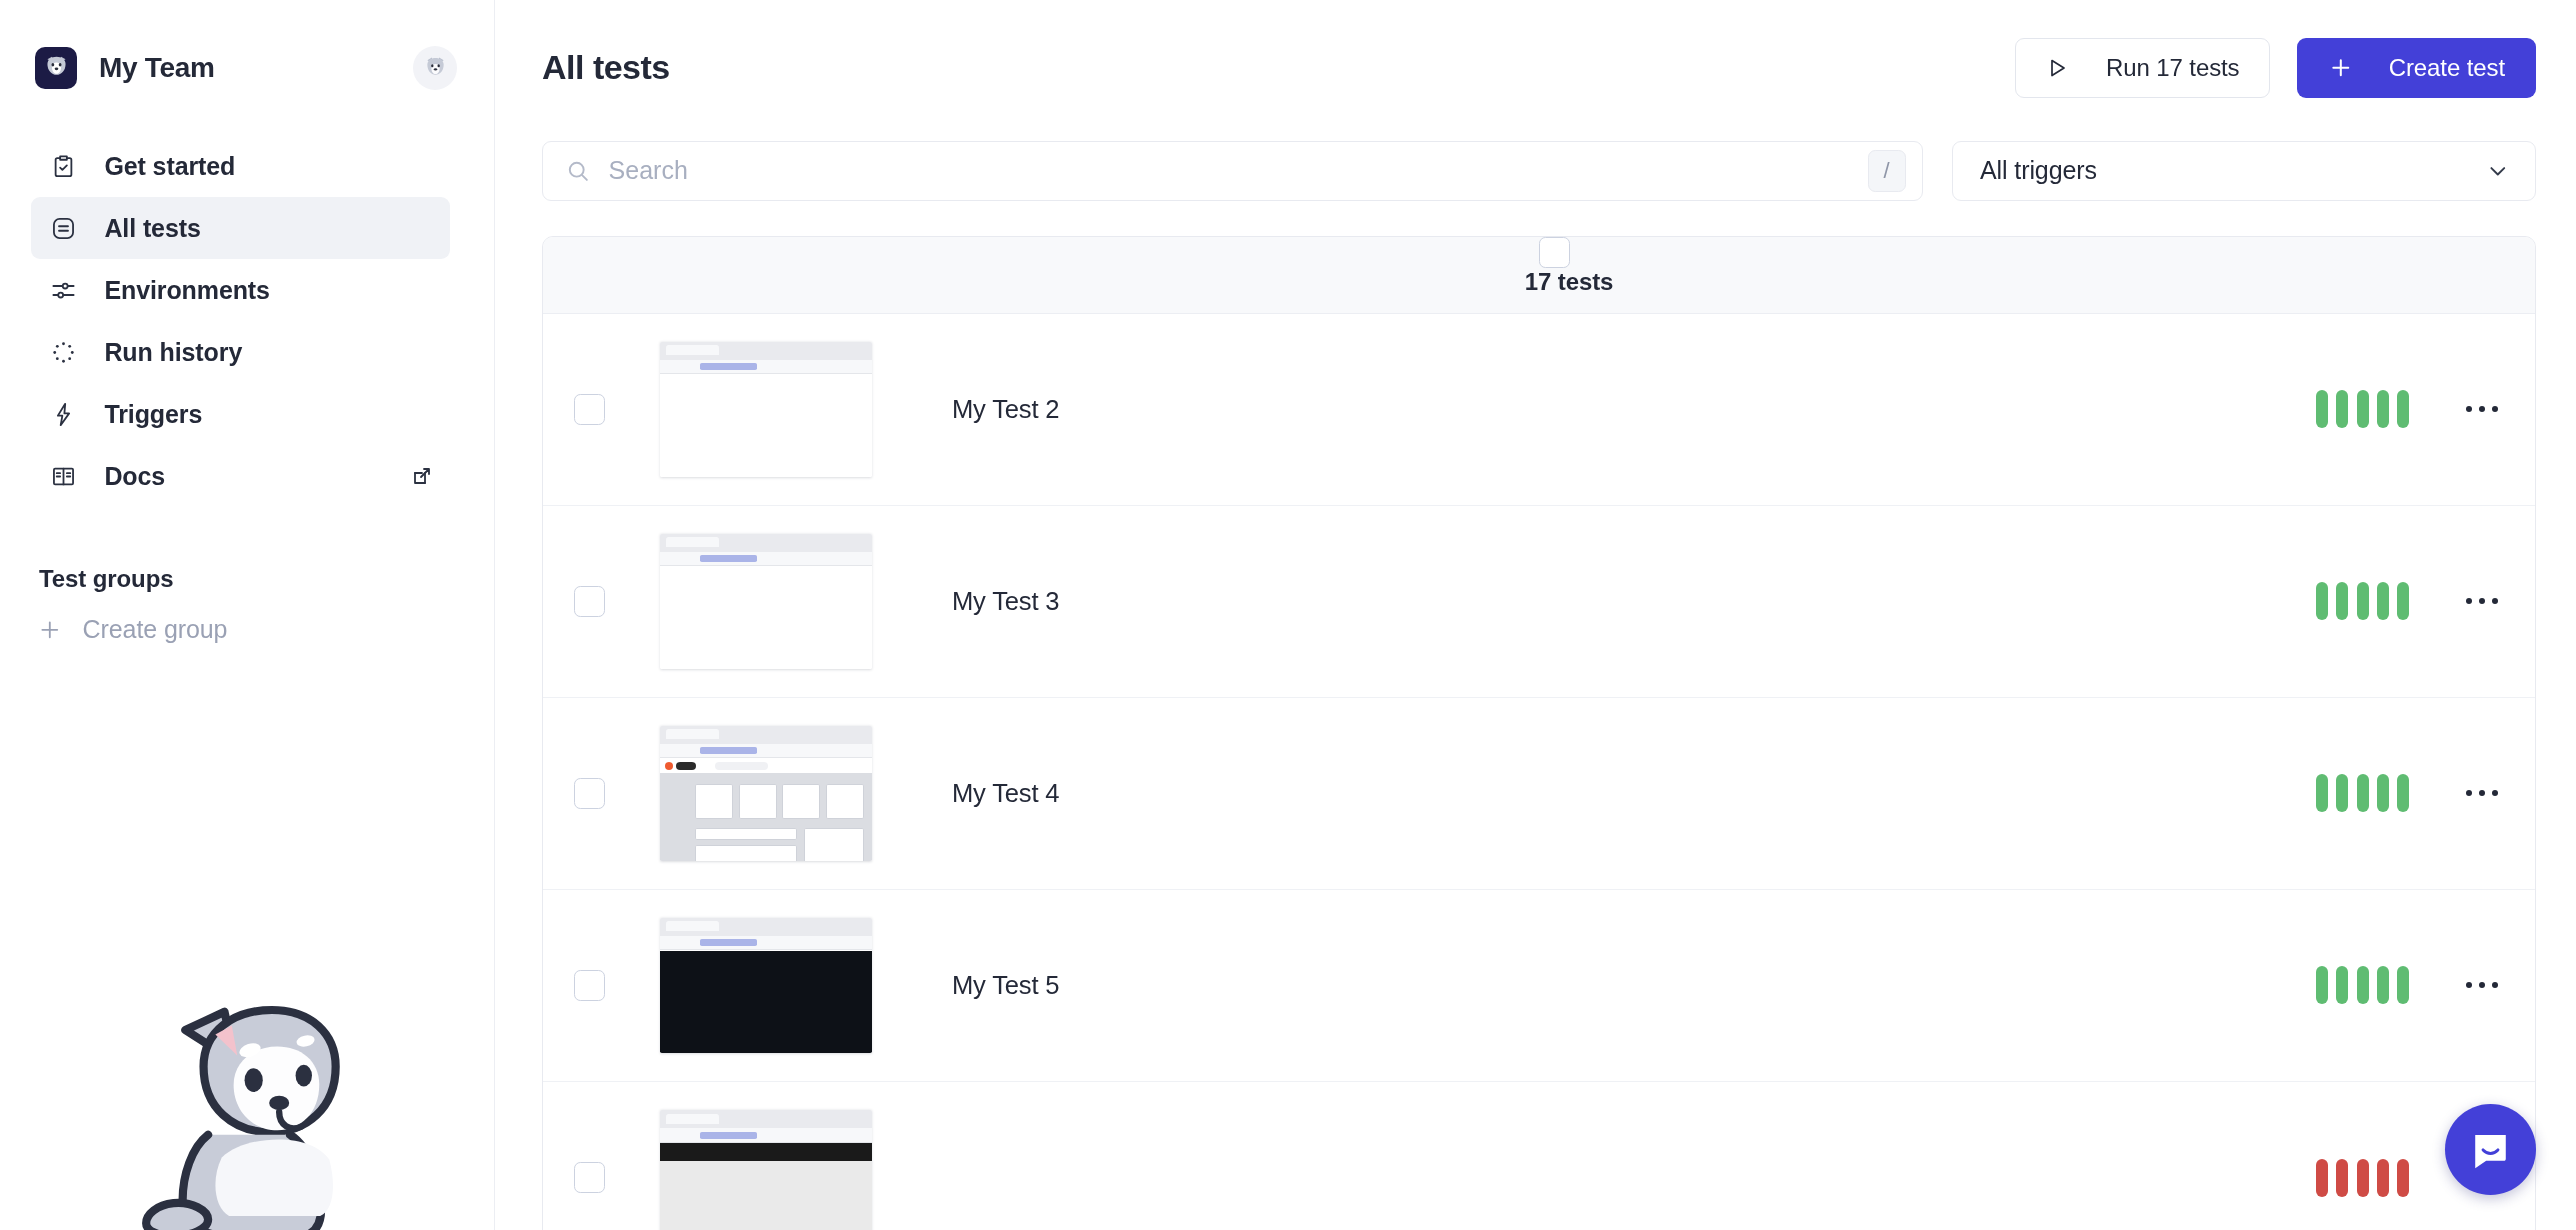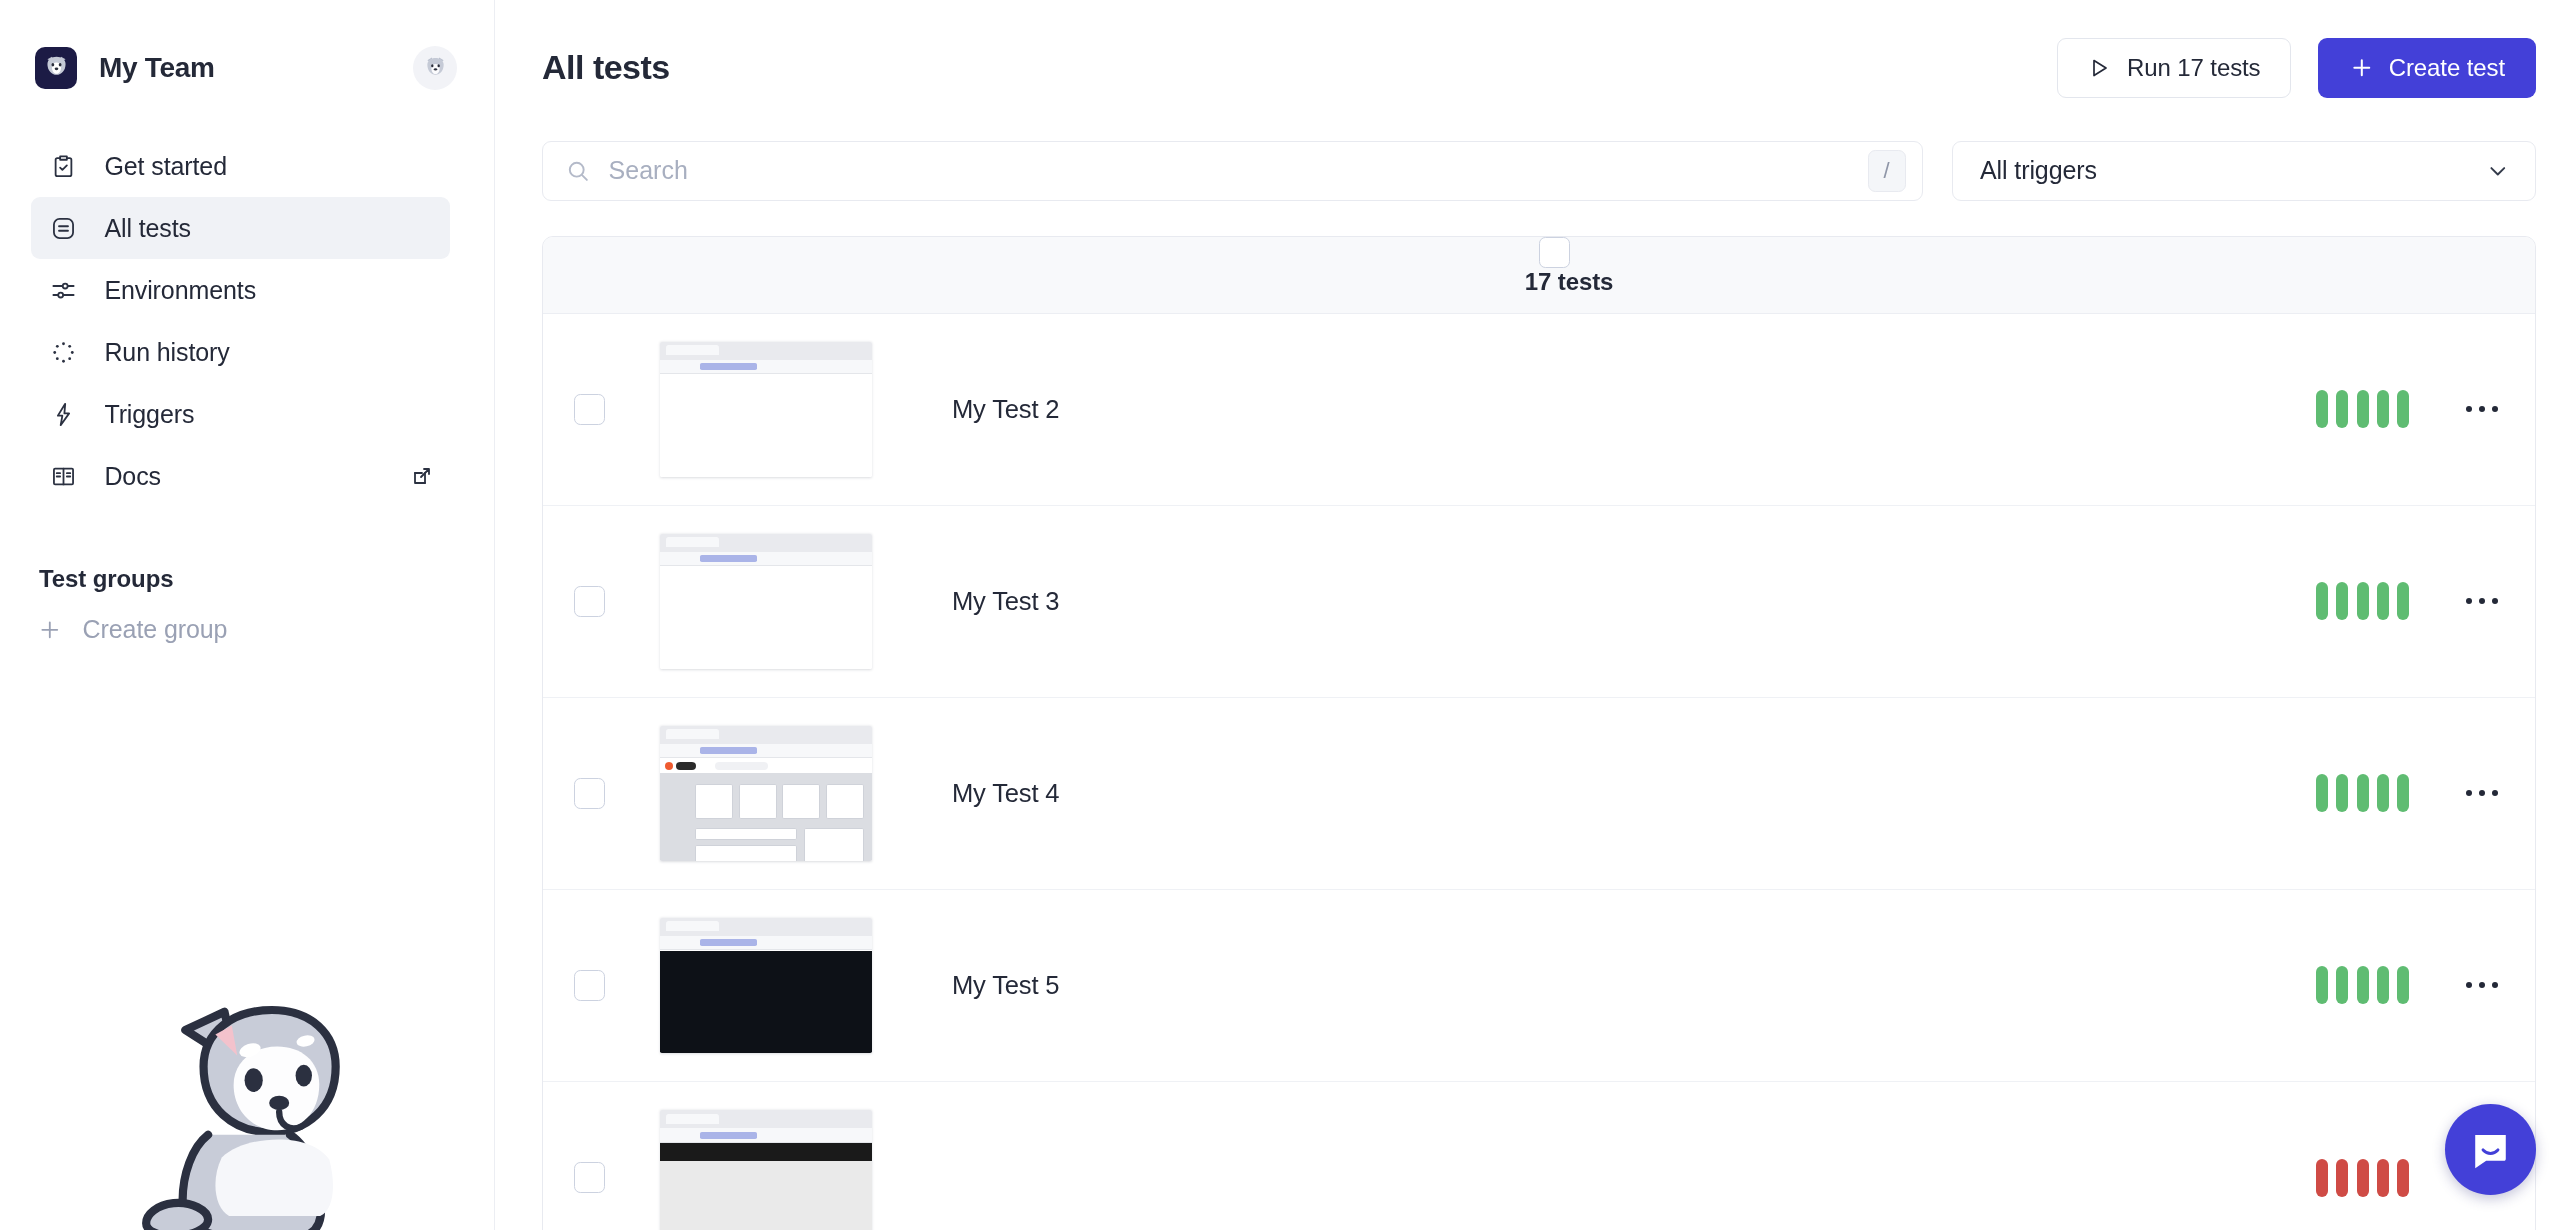--- a/index.html
+++ b/index.html
@@ -41,20 +41,21 @@
     display: flex; align-items: center; justify-content: center;
     margin-left: auto; flex: 0 0 44px;
   }
 
   .nav { padding: 0 0 0 0; }
   .nav-item {
     display: flex; align-items: center;
     height: 62px; margin: 0 44px 0 31px;
     padding: 0 16.4px; border-radius: 9px;
     cursor: pointer;
+    font-weight: bold;
   }
   .nav-item.active { background: #f0f2f6; }
   .nav-ico {
     width: 33px; height: 33px; flex: 0 0 33px;
     display: flex; align-items: center; justify-content: center;
     color: #2b3141;
   }
   .nav-label {
     font-size: 25px; color: #242938;
     margin-left: 24px; letter-spacing: -0.1px; white-space: nowrap;
@@ -85,21 +86,21 @@
     display: flex; align-items: center;
     height: 135px; padding: 0 40px 0 47px;
   }
   .page-title {
     font-size: 34px; font-weight: 700; color: #242938; letter-spacing: -0.5px;
   }
   .header-actions { margin-left: auto; display: flex; align-items: center; gap: 27px; }
   .btn {
     display: flex; align-items: center; justify-content: center;
     height: 60px; border-radius: 9px; cursor: pointer;
-    font-size: 24px; letter-spacing: -0.1px;
+    font-size: 24px; letter-spacing: -0.1px; gap: 21px;
   }
   .btn-secondary {
     background: #ffffff; border: 1.8px solid #e3e6ed; color: #242938;
     padding: 0 29px;
   }
   .btn-secondary .ico { display: flex; align-items: center; margin-right: 16.4px; }
   .btn-primary {
     background: #4340d8; color: #ffffff; padding: 0 31px; border: none;
   }
   .btn-primary .ico { display: flex; align-items: center; margin-right: 14.6px; }

